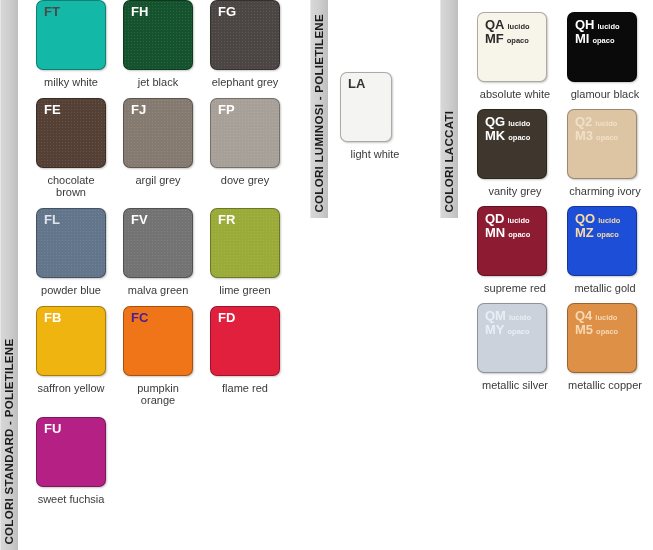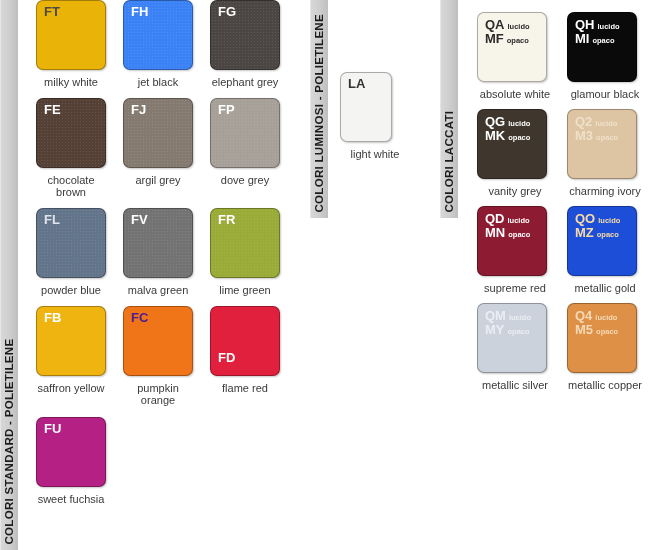--- a/index.html
+++ b/index.html
@@ -142,27 +142,27 @@
   <div class="cat-bar" id="bar-luminosi">
     <span class="cat-label">COLORI LUMINOSI - POLIETILENE</span>
   </div>
   <div class="cat-bar" id="bar-laccati">
     <span class="cat-label">COLORI LACCATI</span>
   </div>
 
   <div class="group" id="group-standard">
       <div class="row">
         <div class="swatch-cell">
-          <div class="chip" style="background: #eab308;">
+          <div class="chip" style="background: #14b8a6;">
             <div class="code" style="color: rgb(74, 74, 74);">FT</div>
           </div>
           <div class="cap">milky white</div>
         </div>
         <div class="swatch-cell">
-          <div class="chip texture" style="background: #3b82f6;">
+          <div class="chip texture" style="background: #14532d;">
             <div class="code" style="color: rgb(255, 255, 255);">FH</div>
           </div>
           <div class="cap">jet black</div>
         </div>
         <div class="swatch-cell">
           <div class="chip texture" style="background: rgb(75, 70, 67);">
             <div class="code" style="color: rgb(255, 255, 255);">FG</div>
           </div>
           <div class="cap">elephant grey</div>
         </div>
@@ -215,21 +215,21 @@
           <div class="cap">saffron yellow</div>
         </div>
         <div class="swatch-cell">
           <div class="chip" style="background: rgb(239, 117, 24);">
             <div class="code" style="color: #4c1d95;">FC</div>
           </div>
           <div class="cap">pumpkin orange</div>
         </div>
         <div class="swatch-cell">
           <div class="chip" style="background: rgb(224, 32, 60);">
-            <div class="code" style="color: rgb(255, 255, 255); margin-top: 40px;">FD</div>
+            <div class="code" style="color: rgb(255, 255, 255);">FD</div>
           </div>
           <div class="cap">flame red</div>
         </div>
       </div>
       <div class="row">
         <div class="swatch-cell">
           <div class="chip" style="background: rgb(181, 32, 132);">
             <div class="code" style="color: rgb(255, 255, 255);">FU</div>
           </div>
           <div class="cap">sweet fuchsia</div>

